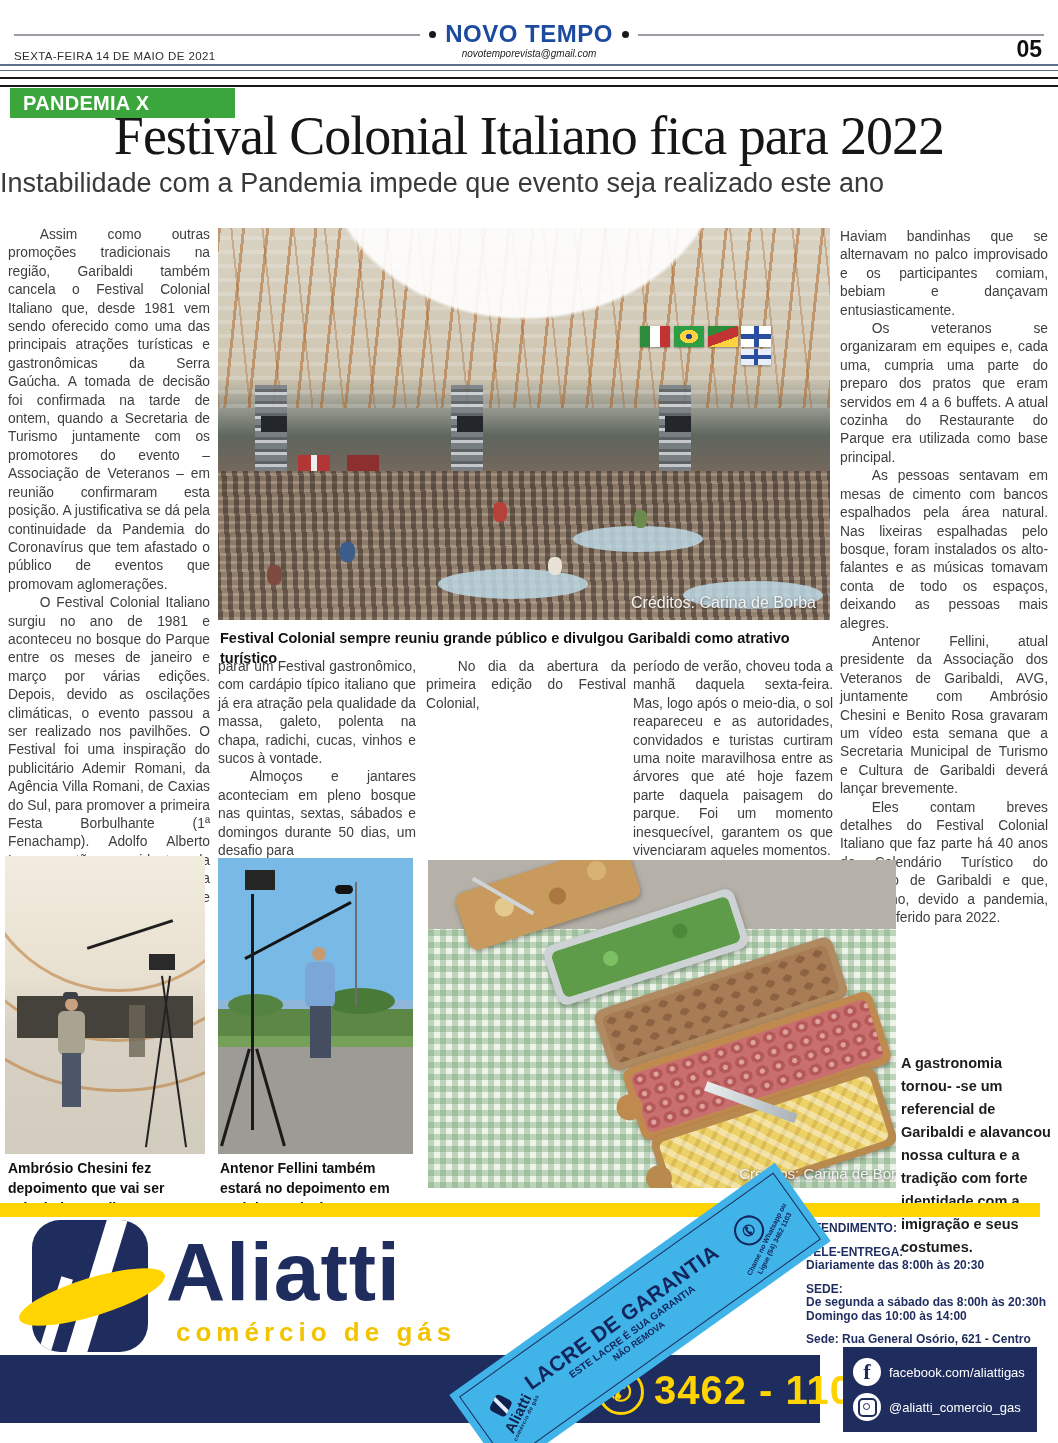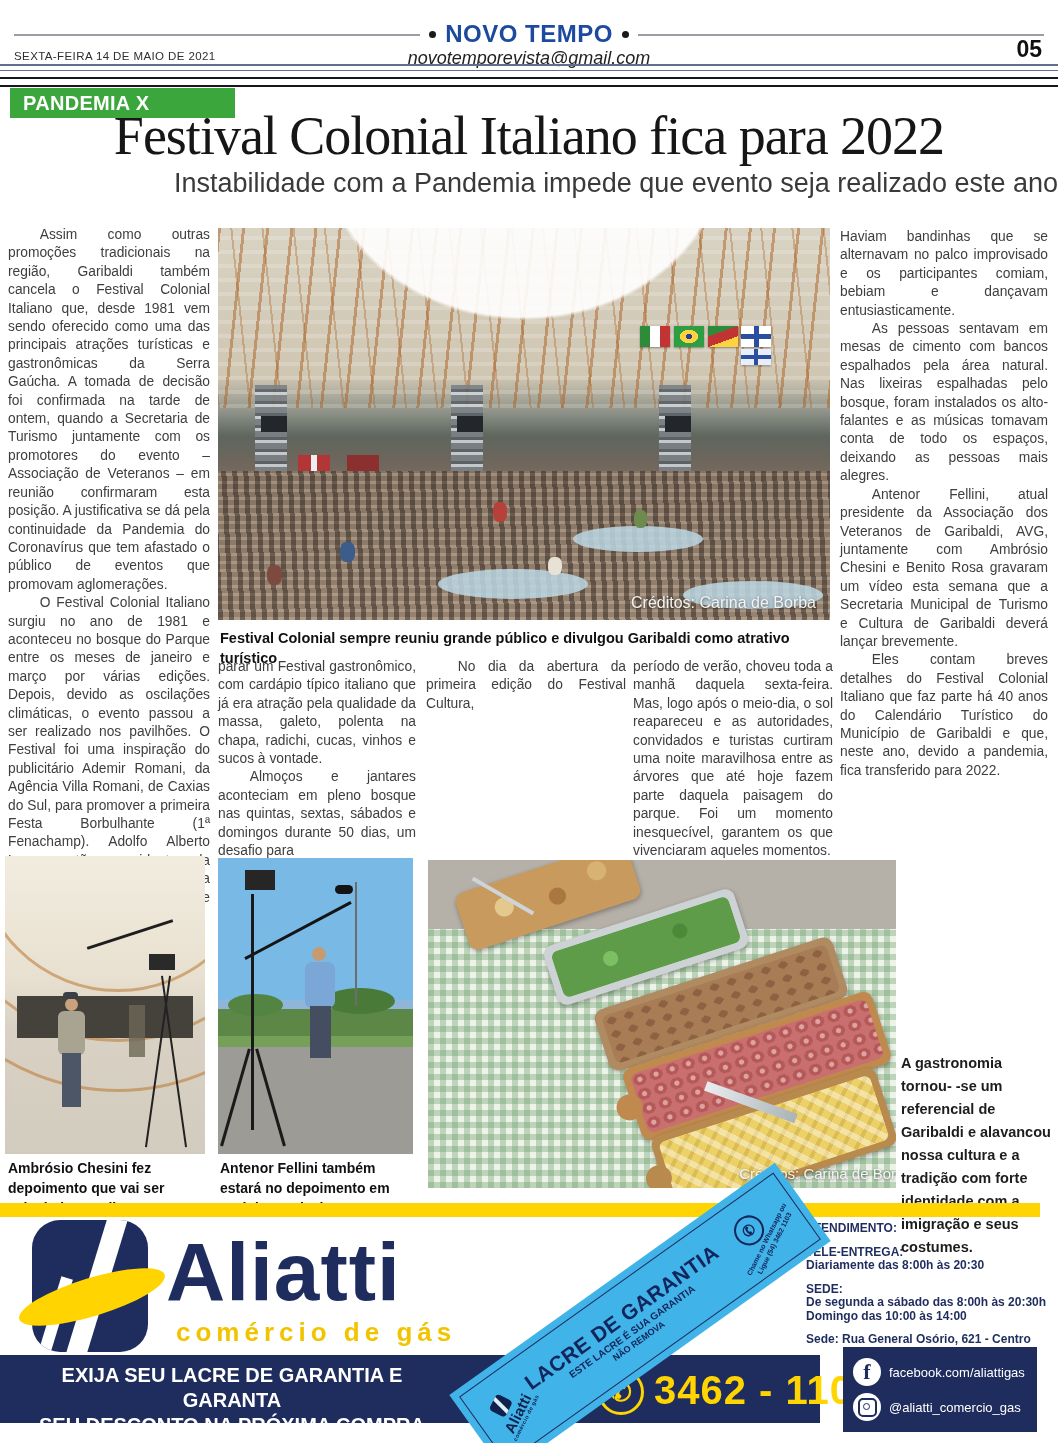--- a/index.html
+++ b/index.html
@@ -6,31 +6,31 @@
   .page{position:relative;width:1058px;height:1443px;background:#fff;margin:0 auto;
         font-family:"Liberation Sans",sans-serif;overflow:hidden}
   .abs{position:absolute}
 
   
   #masthead-row{position:absolute;left:14px;top:20px;width:1030px;display:flex;align-items:center;gap:9px}
   .mh-line{flex:1;border-top:2px solid #9a9da1;margin-top:2px}
   .mh-dot{width:7px;height:7px;border-radius:50%;background:#1a1a1a;flex:0 0 auto}
   #masthead-title{font-size:24px;font-weight:bold;color:#1b4a9e;letter-spacing:.5px;white-space:nowrap}
   #edition-date{position:absolute;left:14px;top:50px;font-size:11.5px;color:#2e2e2e;letter-spacing:.4px}
-  #masthead-email{position:absolute;left:0;top:48px;width:100%;text-align:center;font-style:italic;font-size:18px;color:#222}
+  #masthead-email{position:absolute;left:0;top:48px;width:100%;text-align:center;font-style:italic;font-size:10px;color:#222}
   #page-number{position:absolute;right:16px;top:36px;font-size:23px;font-weight:bold;color:#101010}
   #rule-blue{position:absolute;left:0;top:64px;width:1058px;height:4px;border-top:2px solid #5f7188;border-bottom:1px solid #5f7188}
   #rule-dark{position:absolute;left:0;top:77px;width:1058px;height:6px;border-top:2px solid #16181c;border-bottom:2px solid #16181c}
 
   
   #kicker{position:absolute;left:10px;top:88px;width:212px;height:30px;background:#3ba63c;color:#fff;
           font-weight:bold;font-size:20px;line-height:30px;padding-left:13px;letter-spacing:.3px}
   #headline{position:absolute;left:0;top:106px;width:100%;text-align:center;
             font-family:"Liberation Serif",serif;font-size:54px;font-weight:400;color:#161616;letter-spacing:-1px;line-height:60px}
-  #subheadline{position:absolute;left:0;top:168px;width:100%;text-align:right;font-size:27px;color:#3a3a3a}
+  #subheadline{position:absolute;left:0;top:168px;width:100%;text-align:left;font-size:27px;color:#3a3a3a}
 
   
   .bodycol{position:absolute;font-size:13.8px;line-height:18.4px;text-align:justify;color:#3e3e3e}
   .bodycol p{margin:0}
   .bodycol p.ind{text-indent:2.3em}
   #col1{left:8px;top:226px;width:202px}
   #col2{left:218px;top:658px;width:198px}
   #col3{left:426px;top:658px;width:200px}
   #col4{left:633px;top:658px;width:200px}
   #col5{left:840px;top:228px;width:208px}
@@ -141,27 +141,28 @@
 
   <div id="col1" class="bodycol">
     <p class="ind">Assim como outras promoções tradicionais na região, Garibaldi também cancela o Festival Colonial Italiano que, desde 1981 vem sendo oferecido como uma das principais atrações turísticas e gastronômicas da Serra Gaúcha. A tomada de decisão foi confirmada na tarde de ontem, quando a Secretaria de Turismo juntamente com os promotores do evento – Associação de Veteranos – em reunião confirmaram esta posição. A justificativa se dá pela continuidade da Pandemia do Coronavírus que tem afastado o público de eventos que promovam aglomerações.</p>
     <p class="ind">O Festival Colonial Italiano surgiu no ano de 1981 e aconteceu no bosque do Parque entre os meses de janeiro e março por várias edições. Depois, devido as oscilações climáticas, o evento passou a ser realizado nos pavilhões. O Festival foi uma inspiração do publicitário Ademir Romani, da Agência Villa Romani, de Caxias do Sul, para promover a primeira Festa Borbulhante (1ª Fenachamp). Adolfo Alberto Lona, então presidente da Fenachamp, convidou a Associação dos Veteranos de Garibaldi, AVG para pre-</p>
   </div>
   <div id="col2" class="bodycol">
     <p>parar um Festival gastronômico, com cardápio típico italiano que já era atração pela qualidade da massa, galeto, polenta na chapa, radichi, cucas, vinhos e sucos à vontade.</p>
     <p class="ind">Almoços e jantares aconteciam em pleno bosque nas quintas, sextas, sábados e domingos durante 50 dias, um desafio para</p>
   </div>
   <div id="col3" class="bodycol">
-    <p class="ind">No dia da abertura da primeira edição do Festival Cultura,</p>
+    <p class="ind">No dia da abertura da primeira edição do Festival Colonial,</p>
   </div>
   <div id="col4" class="bodycol">
     <p>período de verão, choveu toda a manhã daquela sexta-feira. Mas, logo após o meio-dia, o sol reapareceu e as autoridades, convidados e turistas curtiram uma noite maravilhosa entre as árvores que até hoje fazem parte daquela paisagem do parque. Foi um momento inesquecível, garantem os que vivenciaram aqueles momentos.</p>
   </div>
   <div id="col5" class="bodycol">
     <p>Haviam bandinhas que se alternavam no palco improvisado e os participantes comiam, bebiam e dançavam entusiasticamente.</p>
+    <p class="ind">Os veteranos se organizaram em equipes e, cada uma, cumpria uma parte do preparo dos pratos que eram servidos em 4 a 6 buffets. A atual cozinha do Restaurante do Parque era utilizada como base principal.</p>
     <p class="ind">As pessoas sentavam em mesas de cimento com bancos espalhados pela área natural. Nas lixeiras espalhadas pelo bosque, foram instalados os alto-falantes e as músicas tomavam conta de todo os espaços, deixando as pessoas mais alegres.</p>
     <p class="ind">Antenor Fellini, atual presidente da Associação dos Veteranos de Garibaldi, AVG, juntamente com Ambrósio Chesini e Benito Rosa gravaram um vídeo esta semana que a Secretaria Municipal de Turismo e Cultura de Garibaldi deverá lançar brevemente.</p>
     <p class="ind">Eles contam breves detalhes do Festival Colonial Italiano que faz parte há 40 anos do Calendário Turístico do Município de Garibaldi e que, neste ano, devido a pandemia, fica transferido para 2022.</p>
   </div>
 
   <div id="photo-main" class="abs">
     <div id="pm-roof" class="abs"></div>
     <div class="abs pm-tower" style="left:6%"></div>
     <div class="abs pm-tower" style="left:38%"></div>
     <div class="abs pm-tower" style="left:72%"></div>
@@ -251,24 +252,20 @@
       <div id="logo-square">
         <div class="logo-slash" style="left:54px;top:-8px;width:20px;height:155px"></div>
         <div class="logo-slash" style="left:16px;top:56px;width:12px;height:90px"></div>
       </div>
       <div id="logo-swoosh"></div>
     </div>
     <div id="ad-brand" class="abs">Aliatti</div>
     <div id="ad-tagline" class="abs">comércio de gás</div>
 
     <div id="ad-strip" class="abs"></div>
-    <div id="strip-text" class="abs">
-      <div>EXIJA SEU LACRE DE GARANTIA E GARANTA</div>
-      <div>SEU DESCONTO NA PRÓXIMA COMPRA</div>
-    </div>
     <div id="phone-icon" class="abs">✆</div>
     <div id="phone-number" class="abs">3462 - 1103</div>
 
     <div id="ad-social" class="abs">
       <div class="social-row">
         <div class="fb-circle">f</div>
         <span>facebook.com/aliattigas</span>
       </div>
       <div class="social-row">
         <div class="ig-circle">

